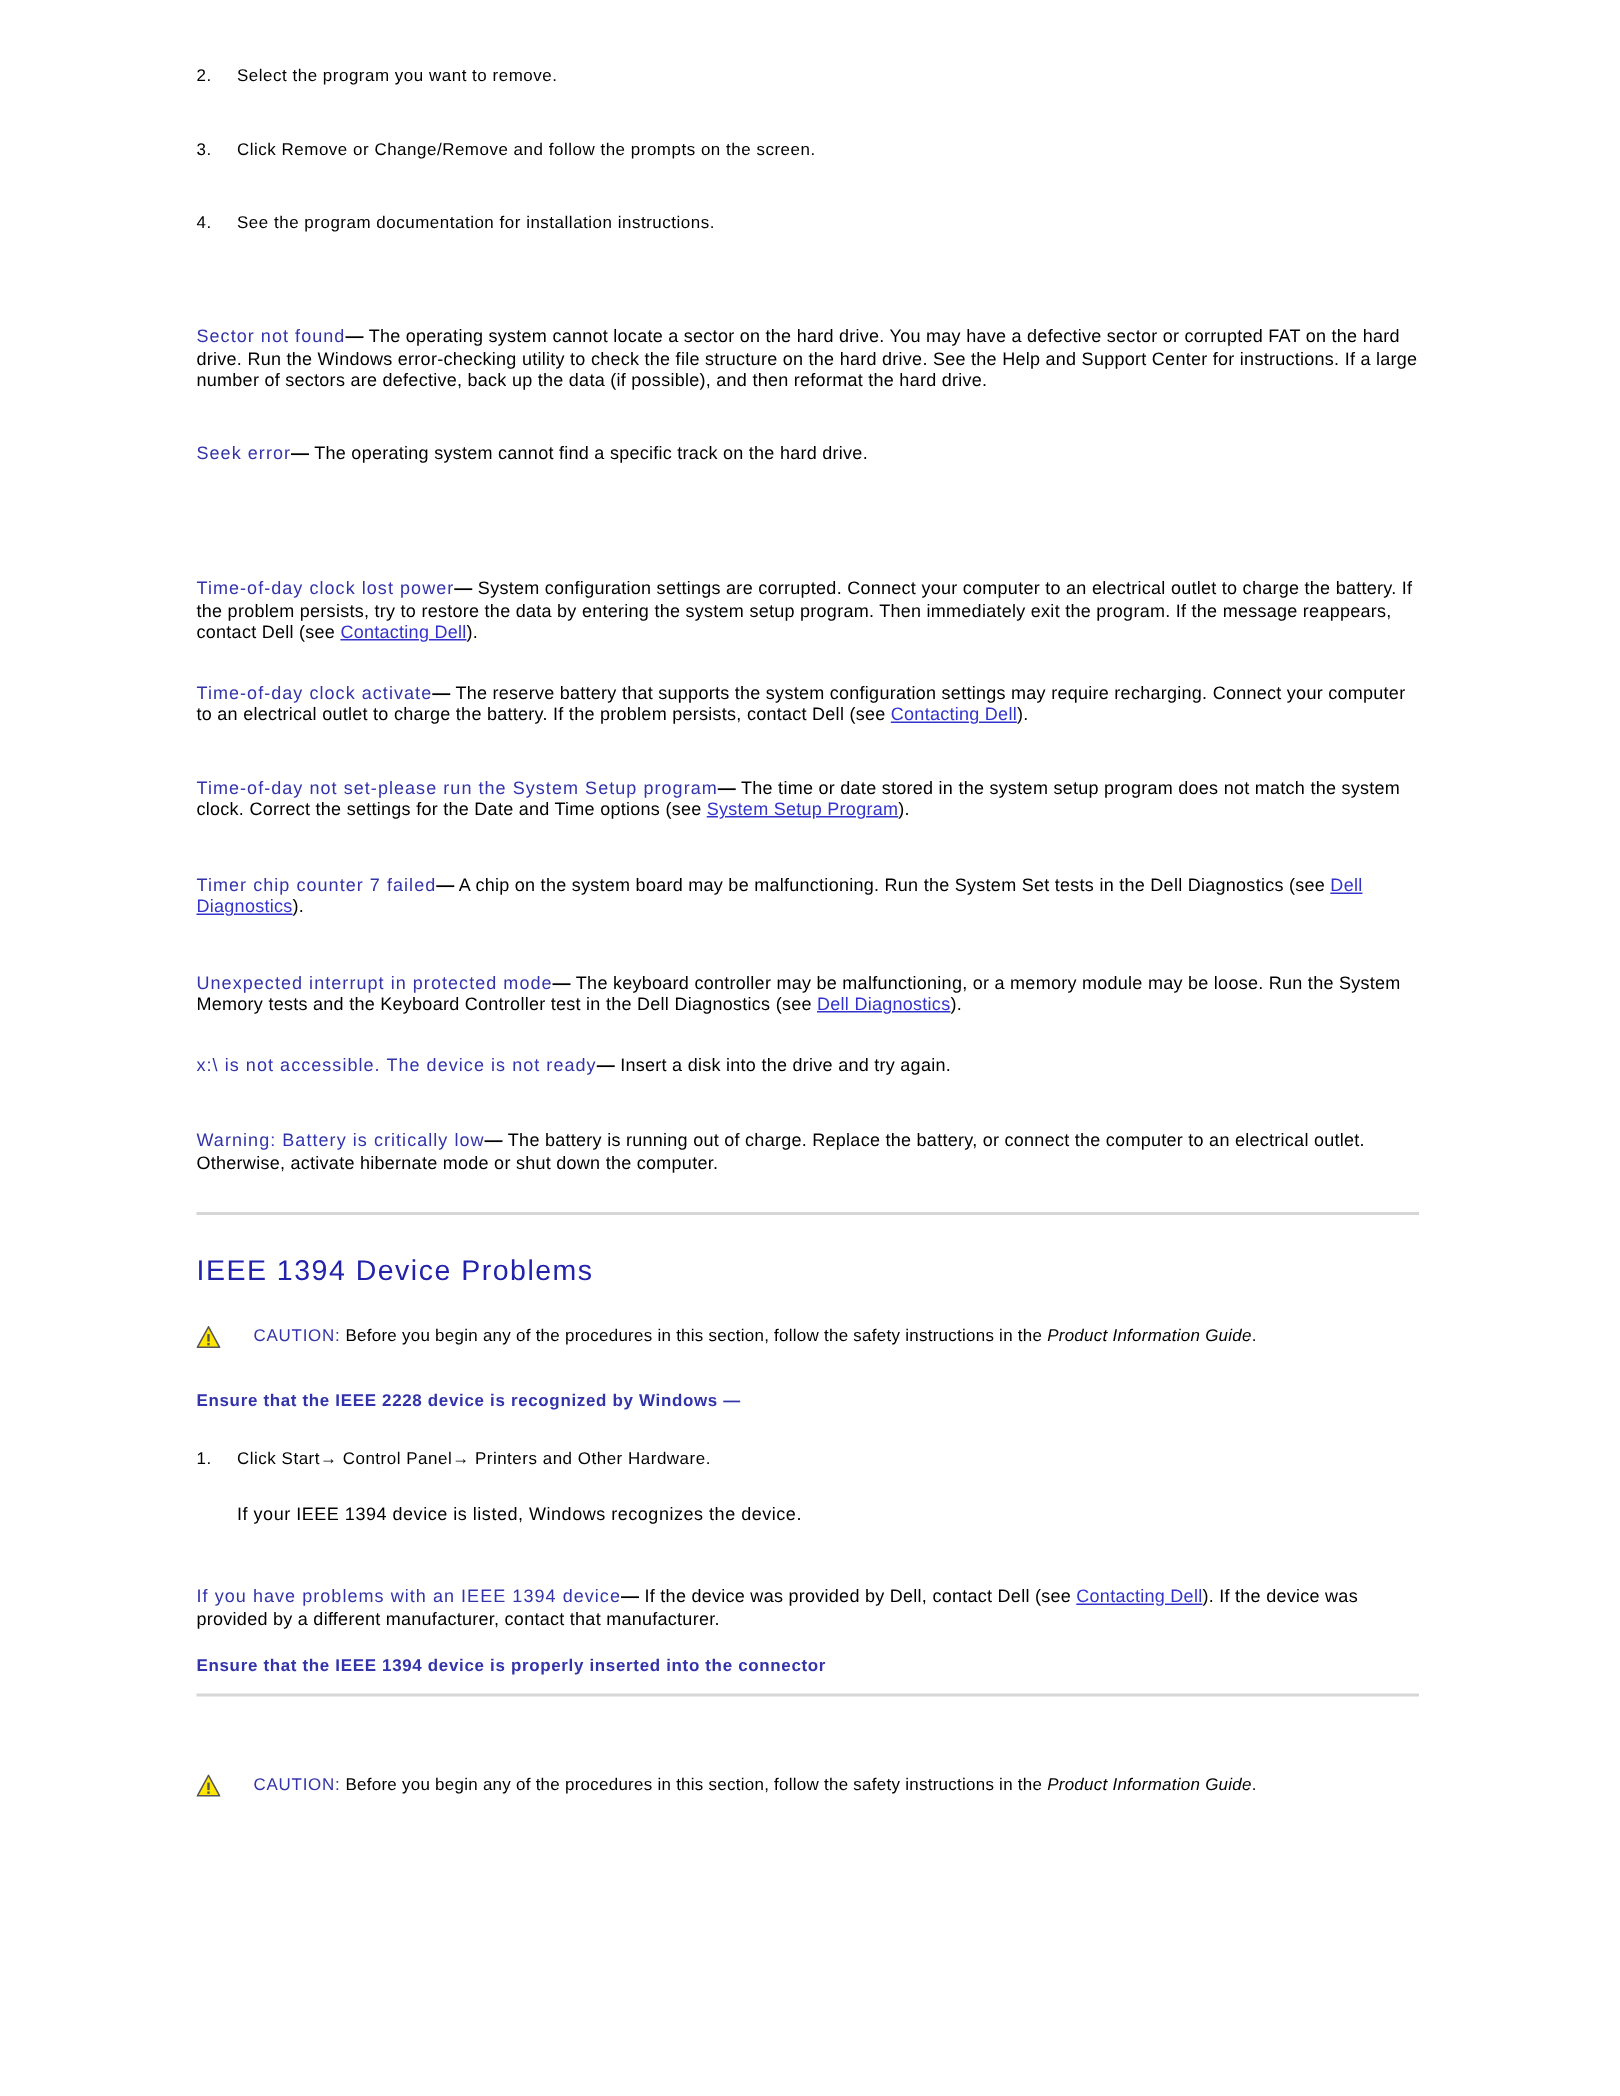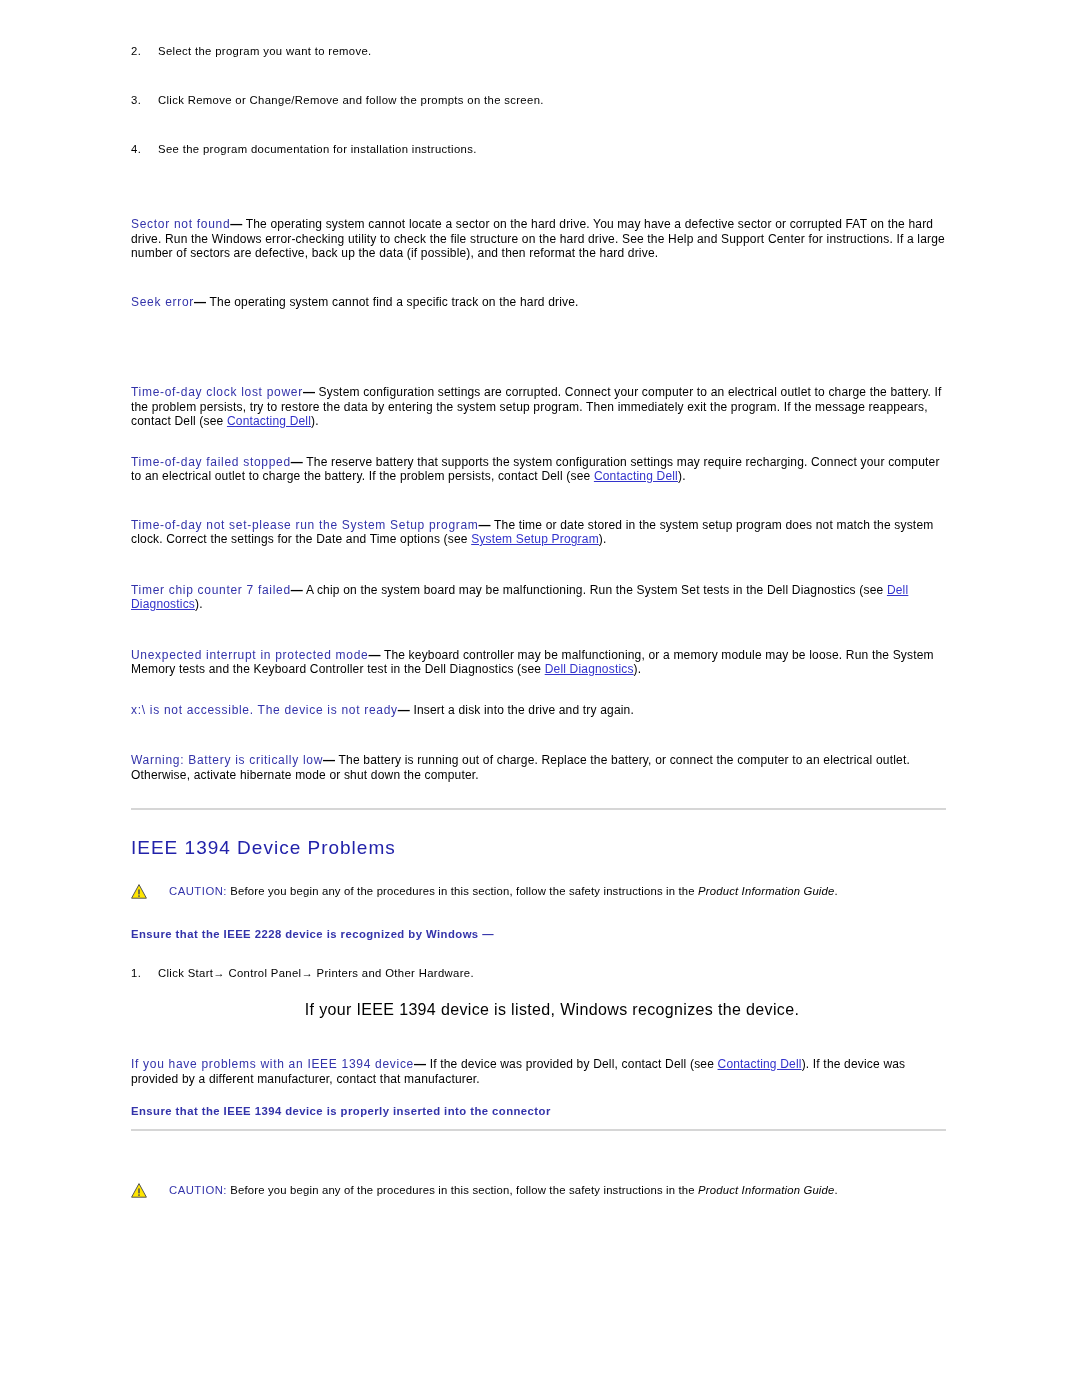--- a/index.html
+++ b/index.html
@@ -46,26 +46,25 @@
     width: 27px;
     flex: 0 0 27px;
     text-align: left;
   }
   .olist-item .txt {
     flex: 1 1 auto;
   }
   .olist.tight .olist-item { margin-bottom: 9px; }
 
   .sub-note {
-    font-size: 16px;
+    font-size: 12px;
     line-height: 15px;
     letter-spacing: 0.35px;
     margin: 0 0 0 27px;
     color: #000;
-    text-align: center;
   }
 
   
   .msg-block {
     font-size: 12px;
     line-height: 14.5px;
     letter-spacing: 0.18px;
     color: #000;
     margin: 0;
     text-align: left;
@@ -192,21 +191,21 @@
 
     <div class="spacer-38" style="height:38px"></div>
 
     <p class="msg-block">
       <span class="msg-term">Time-of-day clock lost power</span><span class="dash">—</span><span> System configuration settings are corrupted. Connect your computer to an electrical outlet to charge the battery. If the problem persists, try to restore the data by entering the system setup program. Then immediately exit the program. If the message reappears, contact Dell (see </span><a class="doclink">Contacting Dell</a><span>).</span>
     </p>
 
     <div class="spacer-26"></div>
 
     <p class="msg-block">
-      <span class="msg-term">Time-of-day failed stopped</span><span class="dash">—</span><span> The reserve battery that supports the system configuration settings may require recharging. Connect your computer to an electrical outlet to charge the battery. If the problem persists, contact Dell (see </span><a class="doclink">Contacting Dell</a><span>).</span>
+      <span class="msg-term">Time-of-day clock activate</span><span class="dash">—</span><span> The reserve battery that supports the system configuration settings may require recharging. Connect your computer to an electrical outlet to charge the battery. If the problem persists, contact Dell (see </span><a class="doclink">Contacting Dell</a><span>).</span>
     </p>
 
     <div class="spacer-34"></div>
 
     <p class="msg-block">
       <span class="msg-term">Time-of-day not set-please run the System Setup program</span><span class="dash">—</span><span> The time or date stored in the system setup program does not match the system clock. Correct the settings for the Date and Time options (see </span><a class="doclink">System Setup Program</a><span>).</span>
     </p>
 
     <div class="spacer-36"></div>
 

